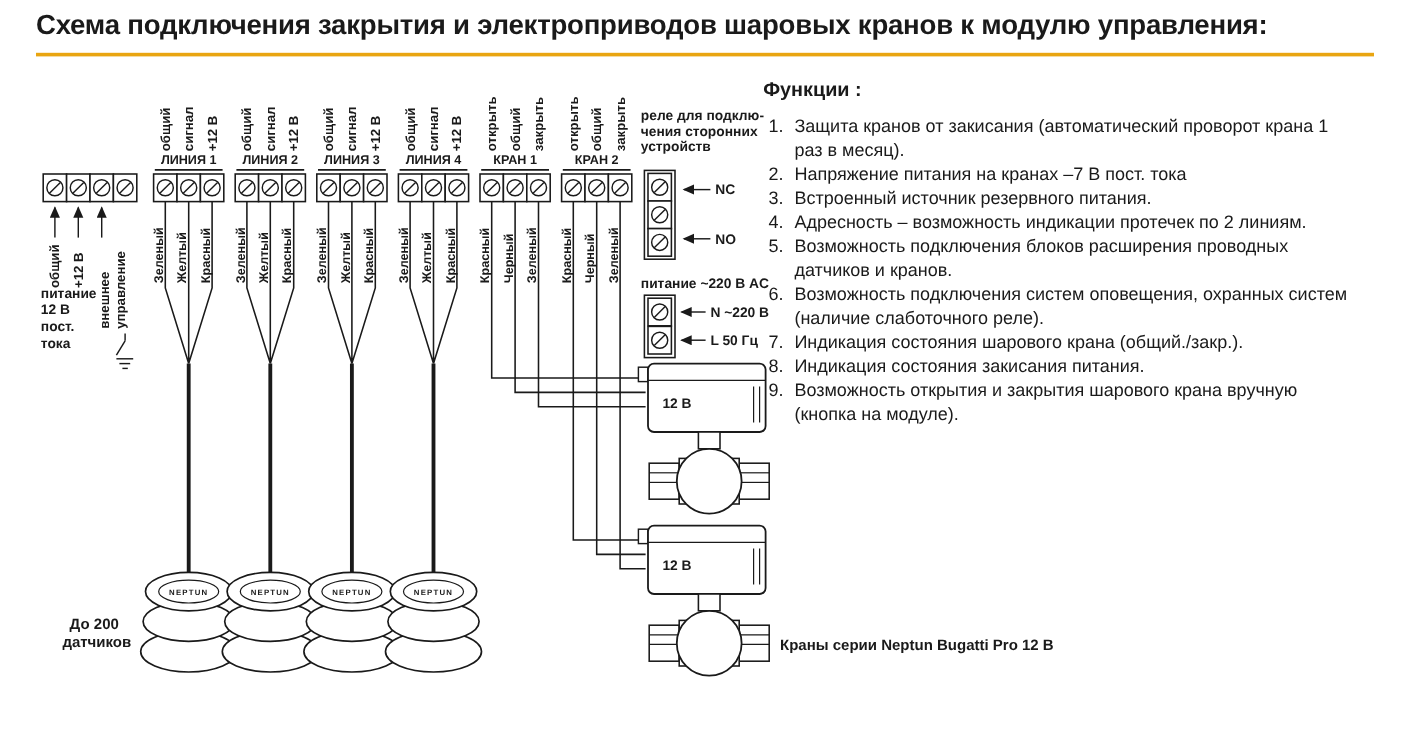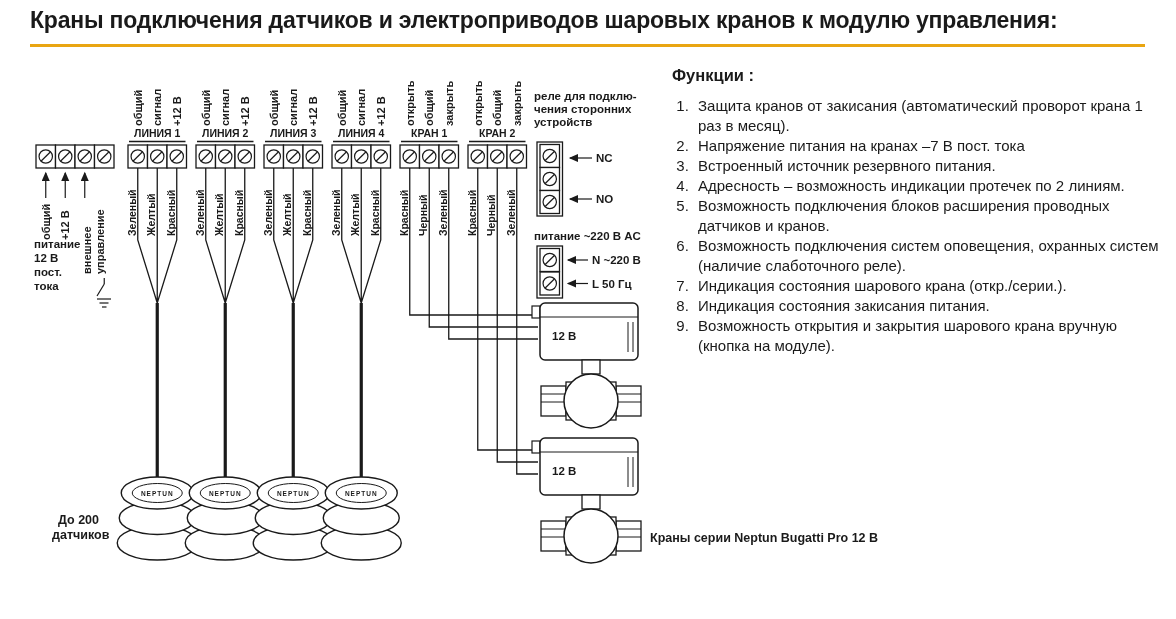--- a/index.html
+++ b/index.html
@@ -9,31 +9,31 @@
     white-space:nowrap;letter-spacing:-0.2px;}
   .rule{position:absolute;left:30px;top:44px;width:1115px;height:3px;background:#E9A511;}
   .diagram{position:absolute;left:0;top:0;}
   svg text{fill:#1a1a1a;}
   .dt{font:600 11px "Liberation Sans",sans-serif;}
   .dg{font:700 10.5px "Liberation Sans",sans-serif;}
   .dw{font:600 10.5px "Liberation Sans",sans-serif;}
   .dc{font:600 11.5px "Liberation Sans",sans-serif;}
   .ds{font:600 12.5px "Liberation Sans",sans-serif;}
   .db{font:700 6.5px "Liberation Sans",sans-serif;letter-spacing:1px;}
-  .functions{position:absolute;left:672px;top:66px;width:492px;}
+  .functions{position:absolute;left:636px;top:66px;width:492px;}
   .fn-heading{font-size:16.5px;font-weight:700;margin:0 0 11px 0;}
   .fn-list{margin:0;padding-left:21px;font-size:15px;line-height:20px;}
   .fn-list li{padding-left:5px;}
 </style>
 </head>
 <body>
 
 <div class="page">
 
-  <div class="title">Краны подключения датчиков и электроприводов шаровых кранов к модулю управления:</div>
+  <div class="title">Схема подключения закрытия и электроприводов шаровых кранов к модулю управления:</div>
   <div class="rule"></div>
 
   <svg class="diagram" width="1176" height="619" viewBox="0 0 1176 619">
     <defs>
       <g id="t">
         <rect x="0" y="0" width="19.5" height="23" fill="#fff" stroke="#1a1a1a" stroke-width="1.3"></rect>
         <circle cx="9.75" cy="11.5" r="6.7" fill="none" stroke="#1a1a1a" stroke-width="1.2"></circle>
         <line x1="5.2" y1="16" x2="14.3" y2="7" stroke="#1a1a1a" stroke-width="1.2"></line>
       </g>
       <marker id="ah" markerWidth="9" markerHeight="8" refX="7" refY="3.5" orient="auto">
@@ -260,19 +260,19 @@
 
   <div class="functions">
     <div class="fn-heading">Функции :</div>
     <ol class="fn-list">
       <li>Защита кранов от закисания (автоматический проворот крана 1 раз в месяц).</li>
       <li>Напряжение питания на кранах –7 В пост. тока</li>
       <li>Встроенный источник резервного питания.</li>
       <li>Адресность – возможность индикации протечек по 2 линиям.</li>
       <li>Возможность подключения блоков расширения проводных датчиков и кранов.</li>
       <li>Возможность подключения систем оповещения, охранных систем (наличие слаботочного реле).</li>
-      <li>Индикация состояния шарового крана (откр./серии.).</li>
+      <li>Индикация состояния шарового крана (общий./закр.).</li>
       <li>Индикация состояния закисания питания.</li>
       <li>Возможность открытия и закрытия шарового крана вручную (кнопка на модуле).</li>
     </ol>
   </div>
 
 </div>
 
 </body></html>

